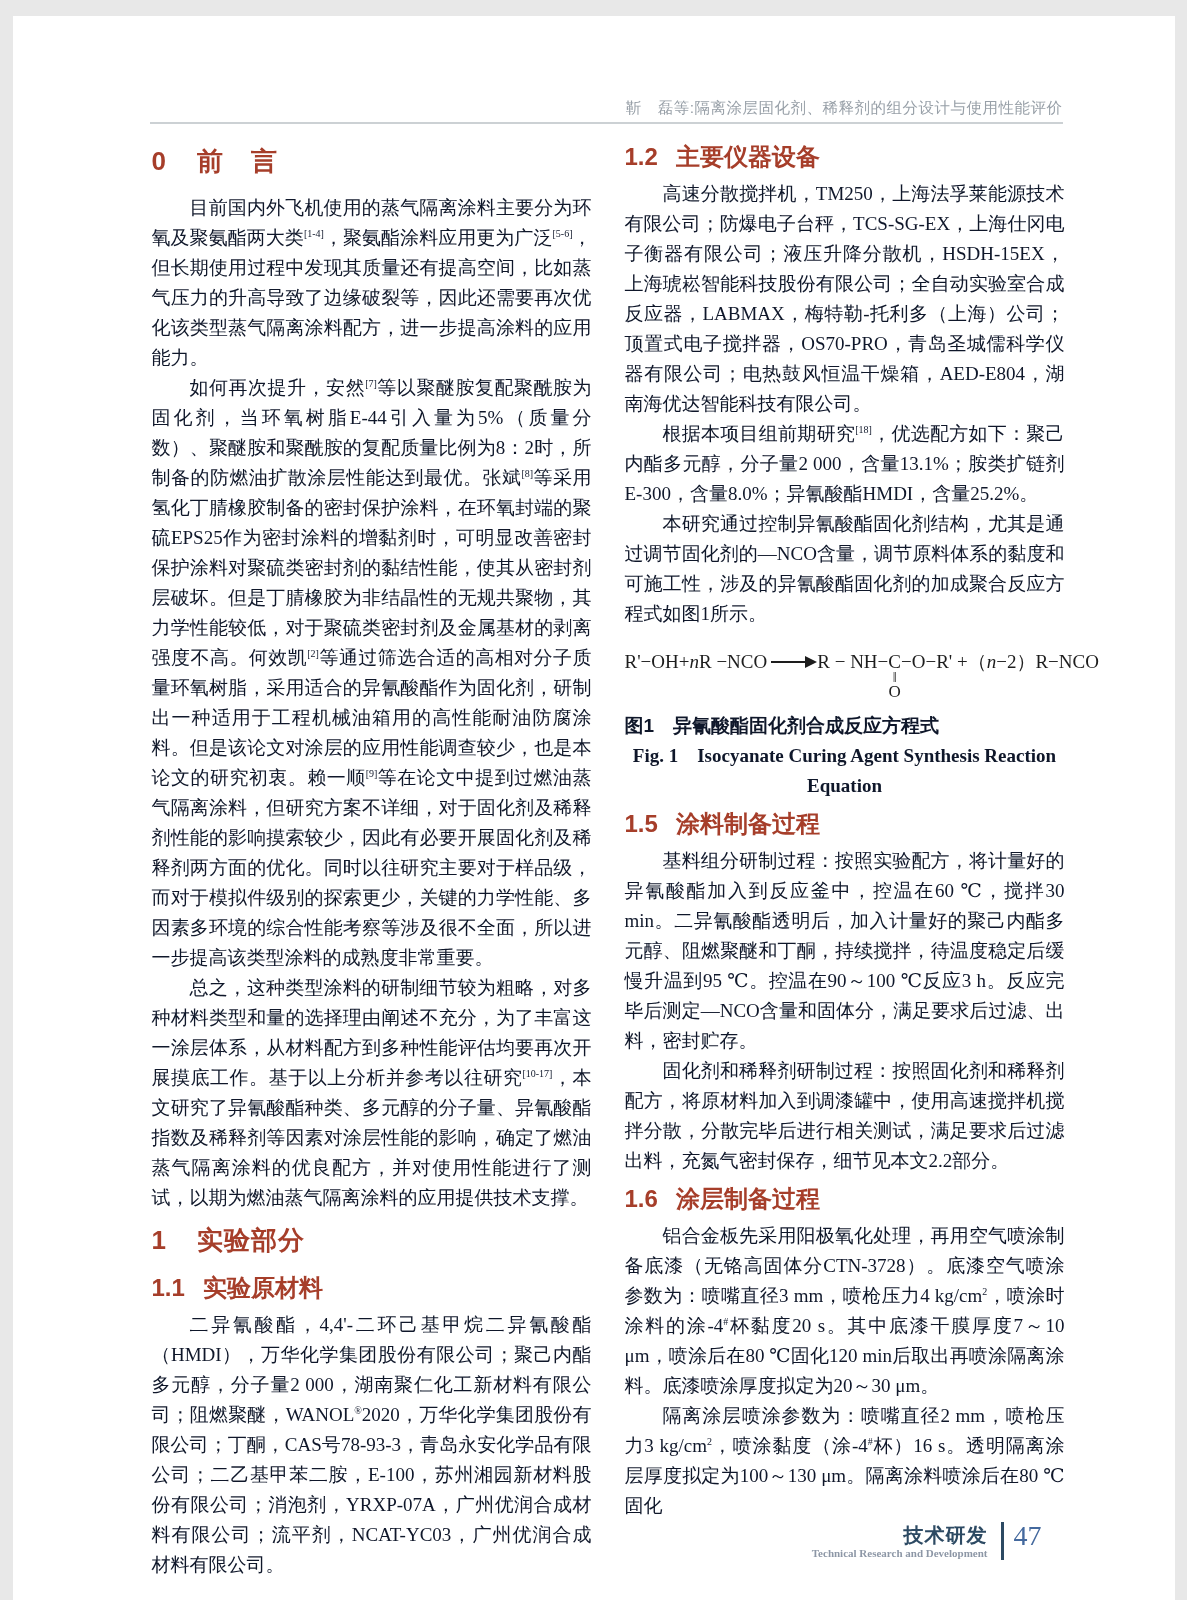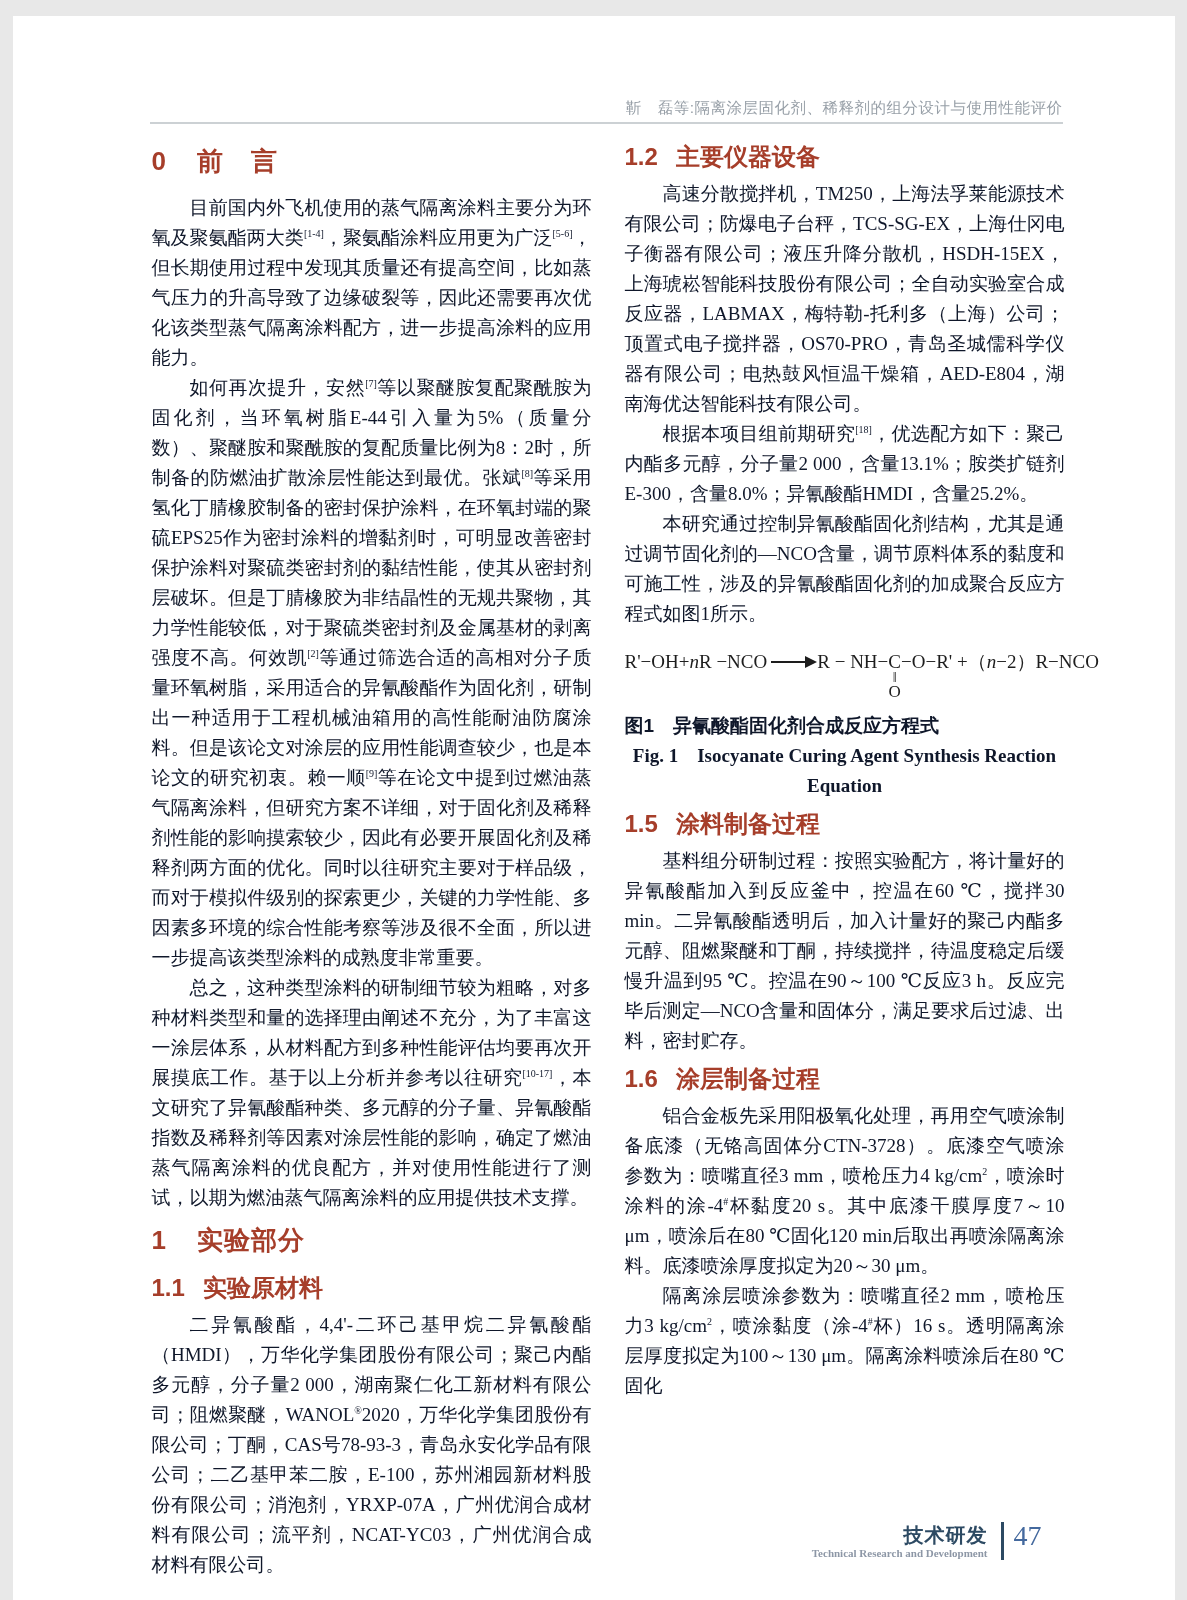--- a/index.html
+++ b/index.html
@@ -123,20 +123,21 @@
       <div class="formula"><span>R'−OH+</span><i>n</i><span>R −NCO</span><span class="arrow"></span><span>R − NH−</span><span class="carbon"><span>C</span><span class="under">
               <span class="bond">‖</span>
               <span class="oxy">O</span>
             </span></span><span>−O−R' +（</span><i>n</i><span>−2）R−NCO</span></div>
       <p class="fig-cap-cn">图1　异氰酸酯固化剂合成反应方程式</p>
       <p class="fig-cap-en">Fig. 1　Isocyanate Curing Agent Synthesis Reaction</p>
       <p class="fig-cap-en">Equation</p>
 
       <h2><span class="h2-num">1.5</span><span>涂料制备过程</span></h2>
       <p>基料组分研制过程：按照实验配方，将计量好的异氰酸酯加入到反应釜中，控温在60 ℃，搅拌30 min。二异氰酸酯透明后，加入计量好的聚己内酯多元醇、阻燃聚醚和丁酮，持续搅拌，待温度稳定后缓慢升温到95 ℃。控温在90～100 ℃反应3 h。反应完毕后测定—NCO含量和固体分，满足要求后过滤、出料，密封贮存。</p>
+      <p>固化剂和稀释剂研制过程：按照固化剂和稀释剂配方，将原材料加入到调漆罐中，使用高速搅拌机搅拌分散，分散完毕后进行相关测试，满足要求后过滤出料，充氮气密封保存，细节见本文2.2部分。</p>
 
       <h2><span class="h2-num">1.6</span><span>涂层制备过程</span></h2>
       <p>铝合金板先采用阳极氧化处理，再用空气喷涂制备底漆（无铬高固体分CTN-3728）。底漆空气喷涂参数为：喷嘴直径3 mm，喷枪压力4 kg/cm<sup>2</sup>，喷涂时涂料的涂-4<sup>#</sup>杯黏度20 s。其中底漆干膜厚度7～10 μm，喷涂后在80 ℃固化120 min后取出再喷涂隔离涂料。底漆喷涂厚度拟定为20～30 μm。</p>
       <p>隔离涂层喷涂参数为：喷嘴直径2 mm，喷枪压力3 kg/cm<sup>2</sup>，喷涂黏度（涂-4<sup>#</sup>杯）16 s。透明隔离涂层厚度拟定为100～130 μm。隔离涂料喷涂后在80 ℃固化</p>
     </div>
 
   </div>
 
   <div class="footer">
     <div class="footer-text">

